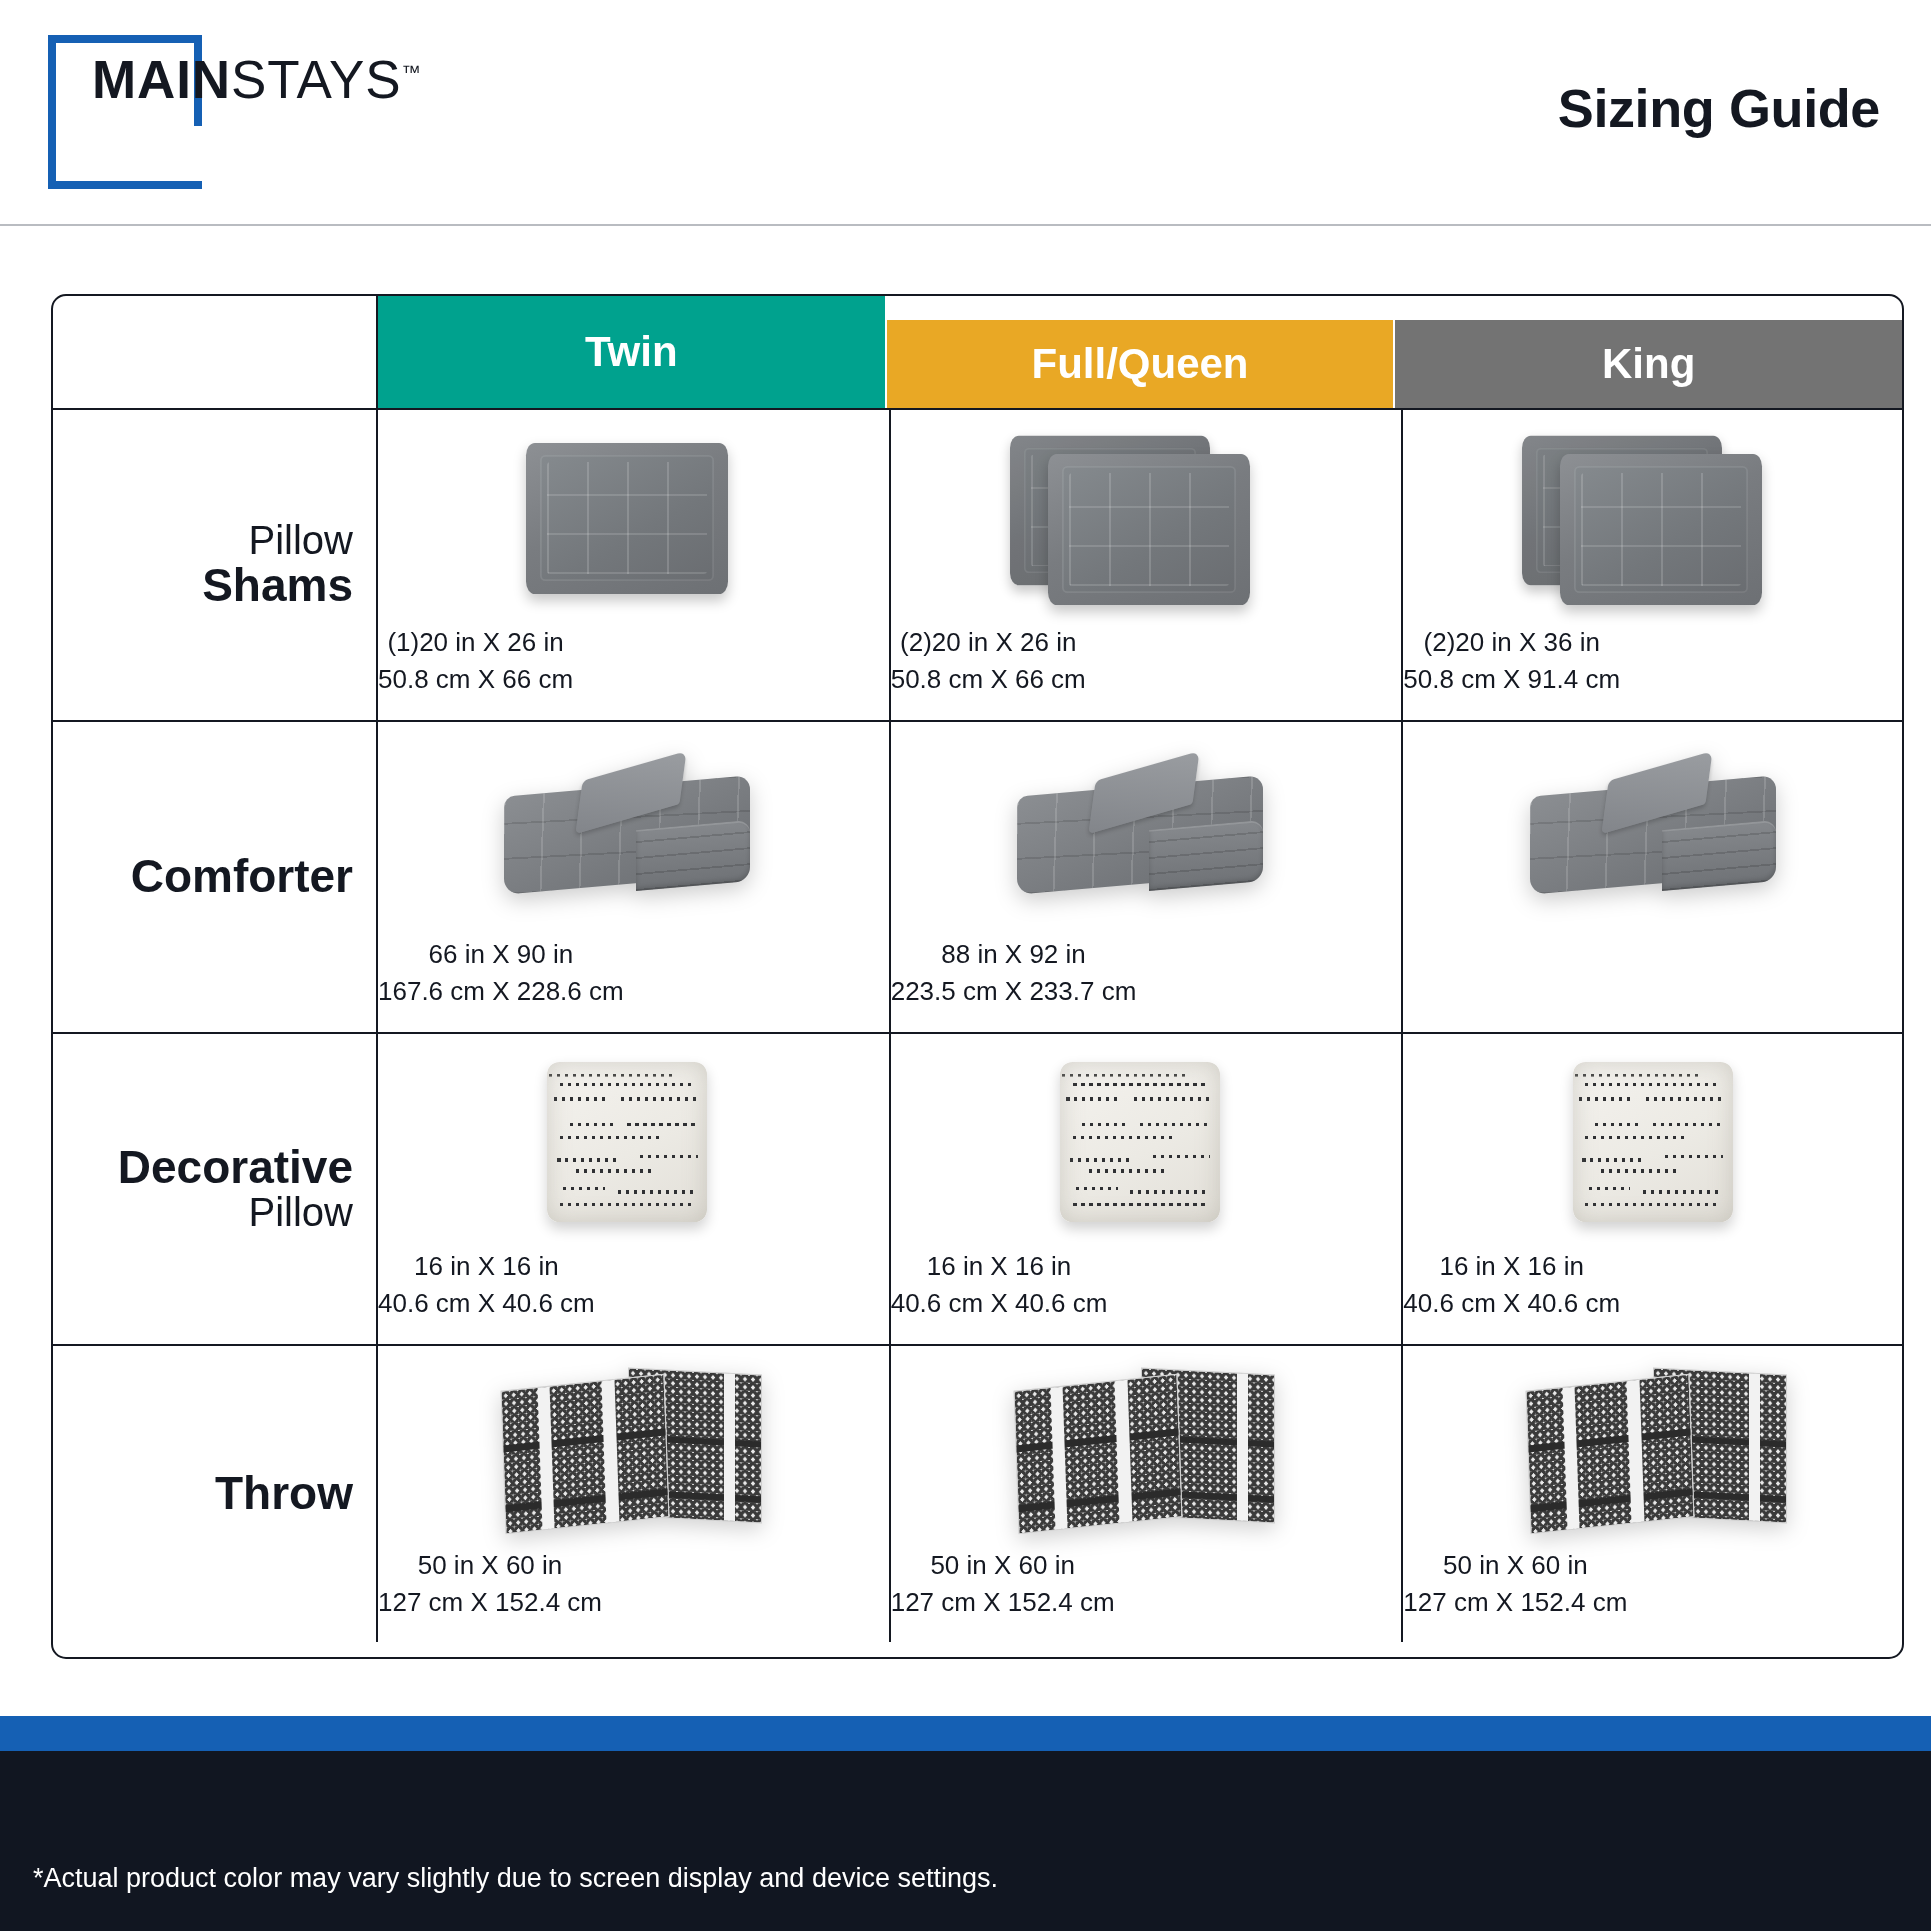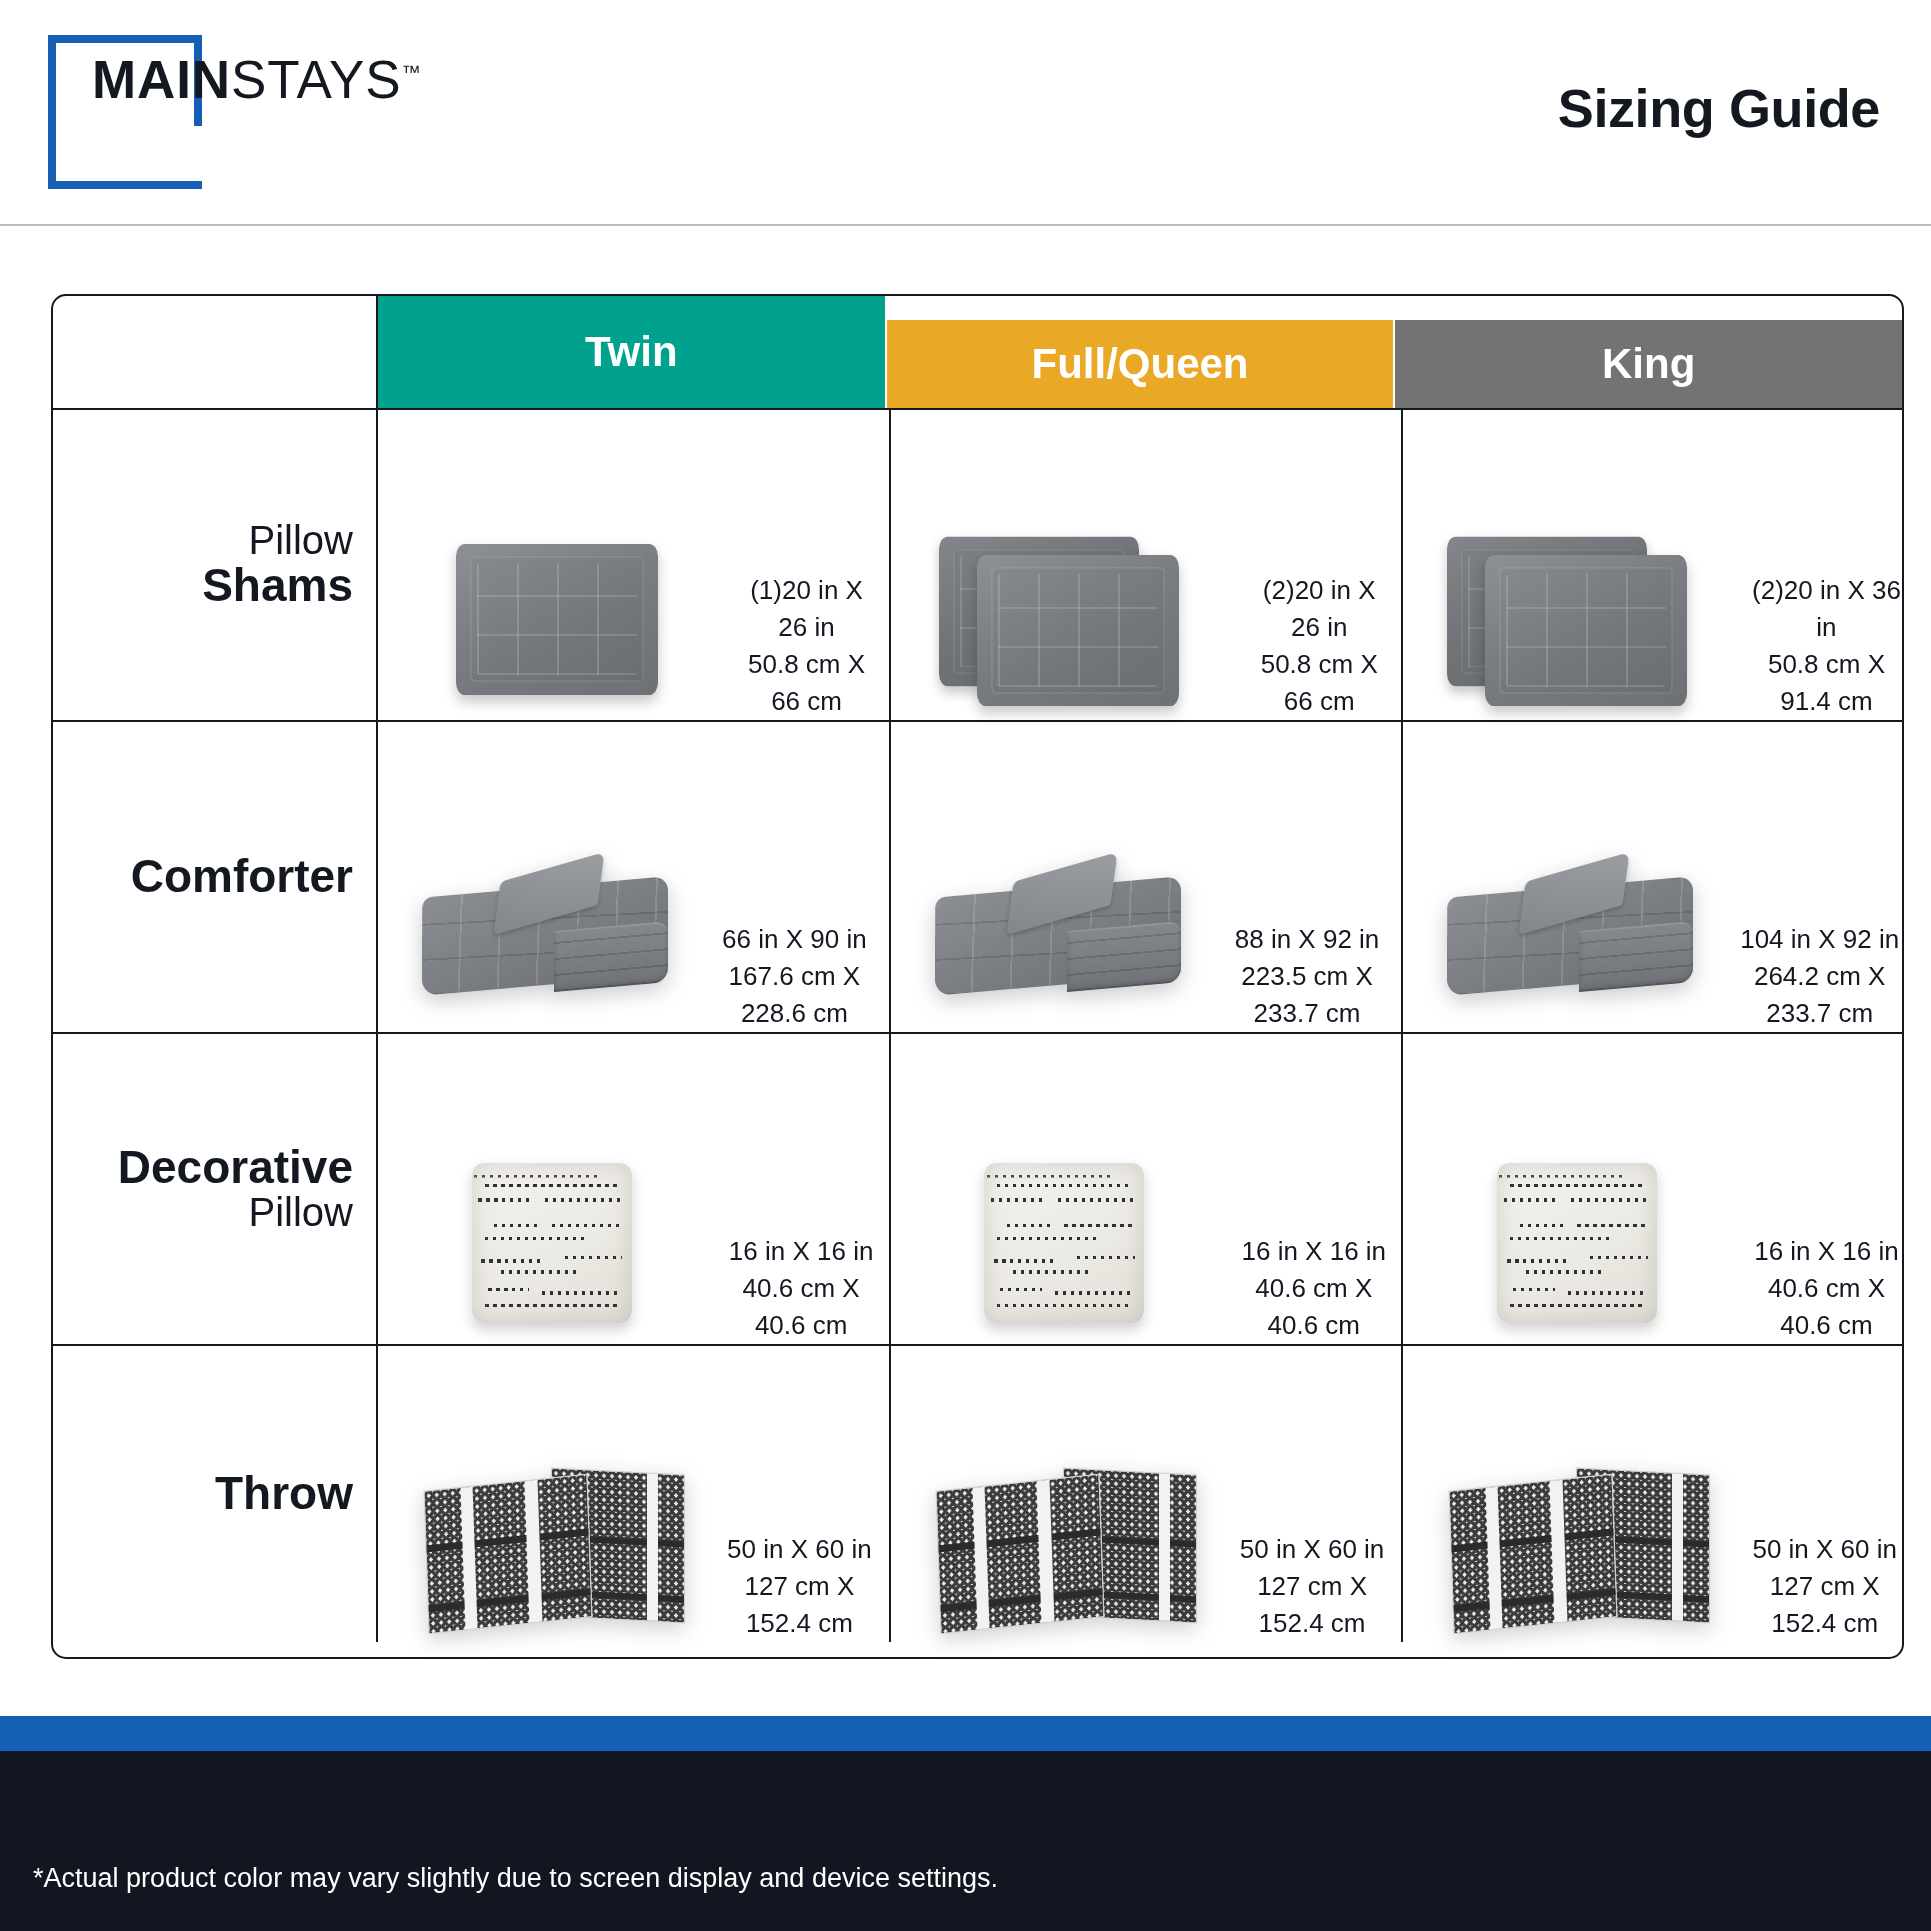--- a/index.html
+++ b/index.html
@@ -83,21 +83,21 @@
     color:#ffffff;font-size:42px;font-weight:700;
   }
   .cell-head + .cell-head{border-left:2.6px solid #ffffff;margin-top:24px;}
   .head-twin{background:#00a28e;}
   .head-fq{background:#e9a825;}
   .head-king{background:#737373;}
 
   .cell-prod{
     flex:1 1 0;
     box-sizing:border-box;
-    display:flex;align-items:flex-end;justify-content:flex-start;
+    display:flex;flex-direction:column;align-items:flex-start;justify-content:flex-start;
     padding-top:7px;
     position:relative;
   }
   .cell-prod + .cell-prod{border-left:2.6px solid #141821;margin-left:12px;}
   .art{
     height:202px;width:100%;
     display:flex;align-items:center;justify-content:center;
     position:relative;
   }
   .r-throw .art{height:189px;}
@@ -338,24 +338,20 @@
       </div>
     </div>
 
     <div class="cell-prod">
       <div class="art">
         <div class="comforter">
           <div class="cf-body"></div>
           <div class="cf-fold"></div>
           <div class="cf-flap"></div>
         </div>
-      </div>
-      <div class="dims">
-        <div>104 in X 92 in</div>
-        <div>264.2 cm X 233.7 cm</div>
       </div>
     </div>
   </div>
 
   <div class="trow rowbody">
     <div class="cell-label">
       <span class="lbl-bold">Decorative</span>
       <span class="lbl-light">Pillow</span>
     </div>
 

